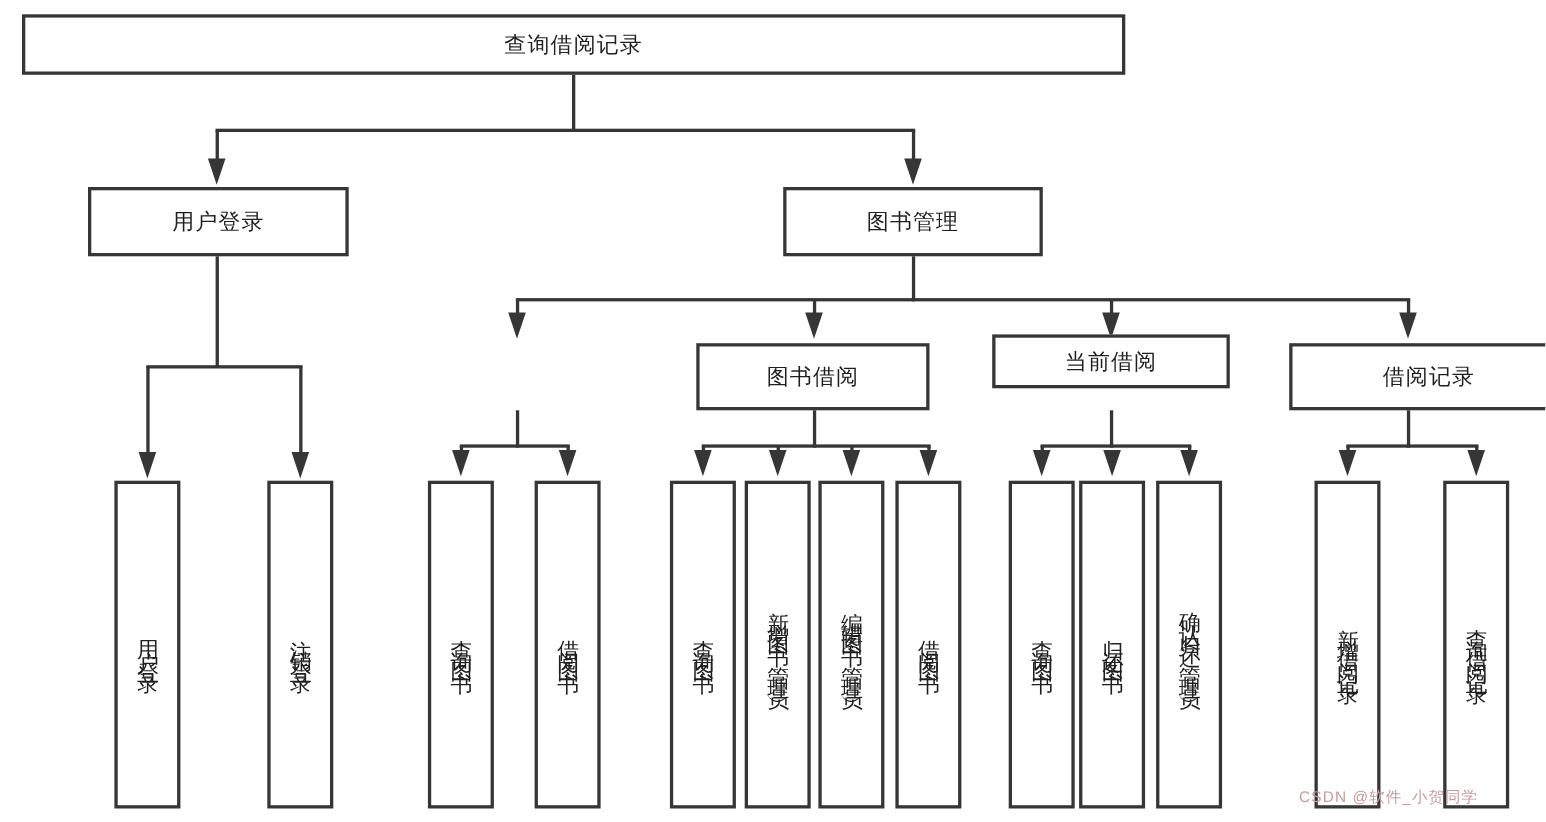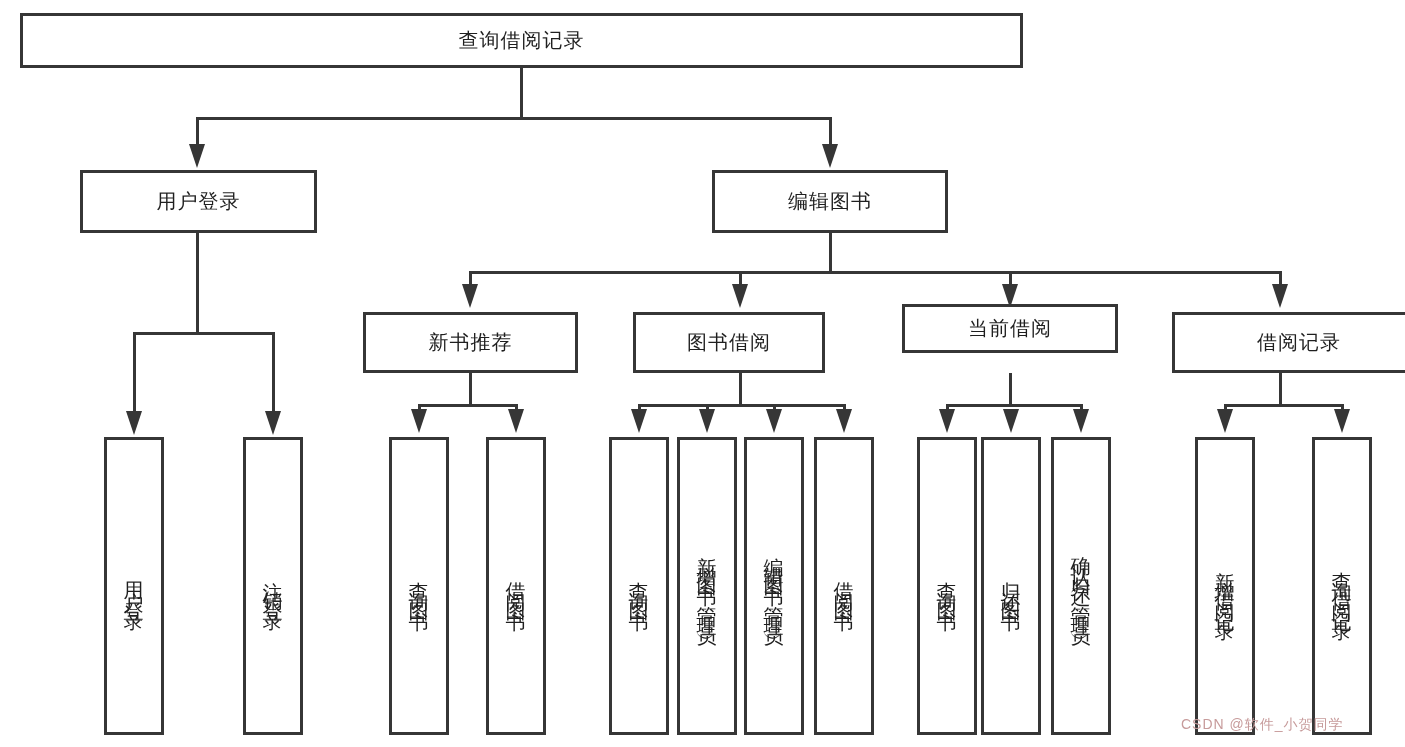--- a/index.html
+++ b/index.html
@@ -71,45 +71,42 @@
   <div class="hl" style="left:195.5px;top:117px;width:636px"></div>
   <div class="vl" style="left:195.5px;top:118px;height:28px"></div>
   <div class="vl" style="left:828.5px;top:118px;height:28px"></div>
   <div class="ar" style="left:189px;top:144px"></div>
   <div class="ar" style="left:822px;top:144px"></div>
 
   <div class="box" style="left:80px;top:170px;width:237px;height:63px">
     <span>用户登录</span>
   </div>
   <div class="box" style="left:712px;top:170px;width:236px;height:63px">
-    <span>编辑图书</span>
+    <span>图书管理</span>
   </div>
 
   <div class="vl" style="left:195.5px;top:233px;height:101px"></div>
   <div class="hl" style="left:132.5px;top:331.5px;width:142px"></div>
   <div class="vl" style="left:132.5px;top:333px;height:80px"></div>
   <div class="vl" style="left:271.5px;top:333px;height:80px"></div>
   <div class="ar" style="left:126px;top:411px"></div>
   <div class="ar" style="left:265px;top:411px"></div>
 
   <div class="vl" style="left:828.5px;top:233px;height:41px"></div>
   <div class="hl" style="left:468.5px;top:270.5px;width:813px"></div>
   <div class="vl" style="left:468.5px;top:272px;height:14px"></div>
   <div class="vl" style="left:738.5px;top:272px;height:14px"></div>
   <div class="vl" style="left:1008.5px;top:272px;height:14px"></div>
   <div class="vl" style="left:1278.5px;top:272px;height:14px"></div>
   <div class="ar" style="left:462px;top:284px"></div>
   <div class="ar" style="left:732px;top:284px"></div>
   <div class="ar" style="left:1002px;top:284px"></div>
   <div class="ar" style="left:1272px;top:284px"></div>
 
-  <div class="box" style="left:363px;top:312px;width:215px;height:61px">
-    <span>新书推荐</span>
-  </div>
-  <div class="box" style="left:633px;top:312px;width:192px;height:61px">
+  <div class="box" style="left:633px;top:312px;width:212px;height:61px">
     <span>图书借阅</span>
   </div>
   <div class="box" style="left:902px;top:304px;width:216px;height:49px">
     <span>当前借阅</span>
   </div>
   <div class="box" style="left:1172px;top:312px;width:254px;height:61px">
     <span>借阅记录</span>
   </div>
 
   <div class="vl" style="left:468.5px;top:373px;height:34px"></div>

